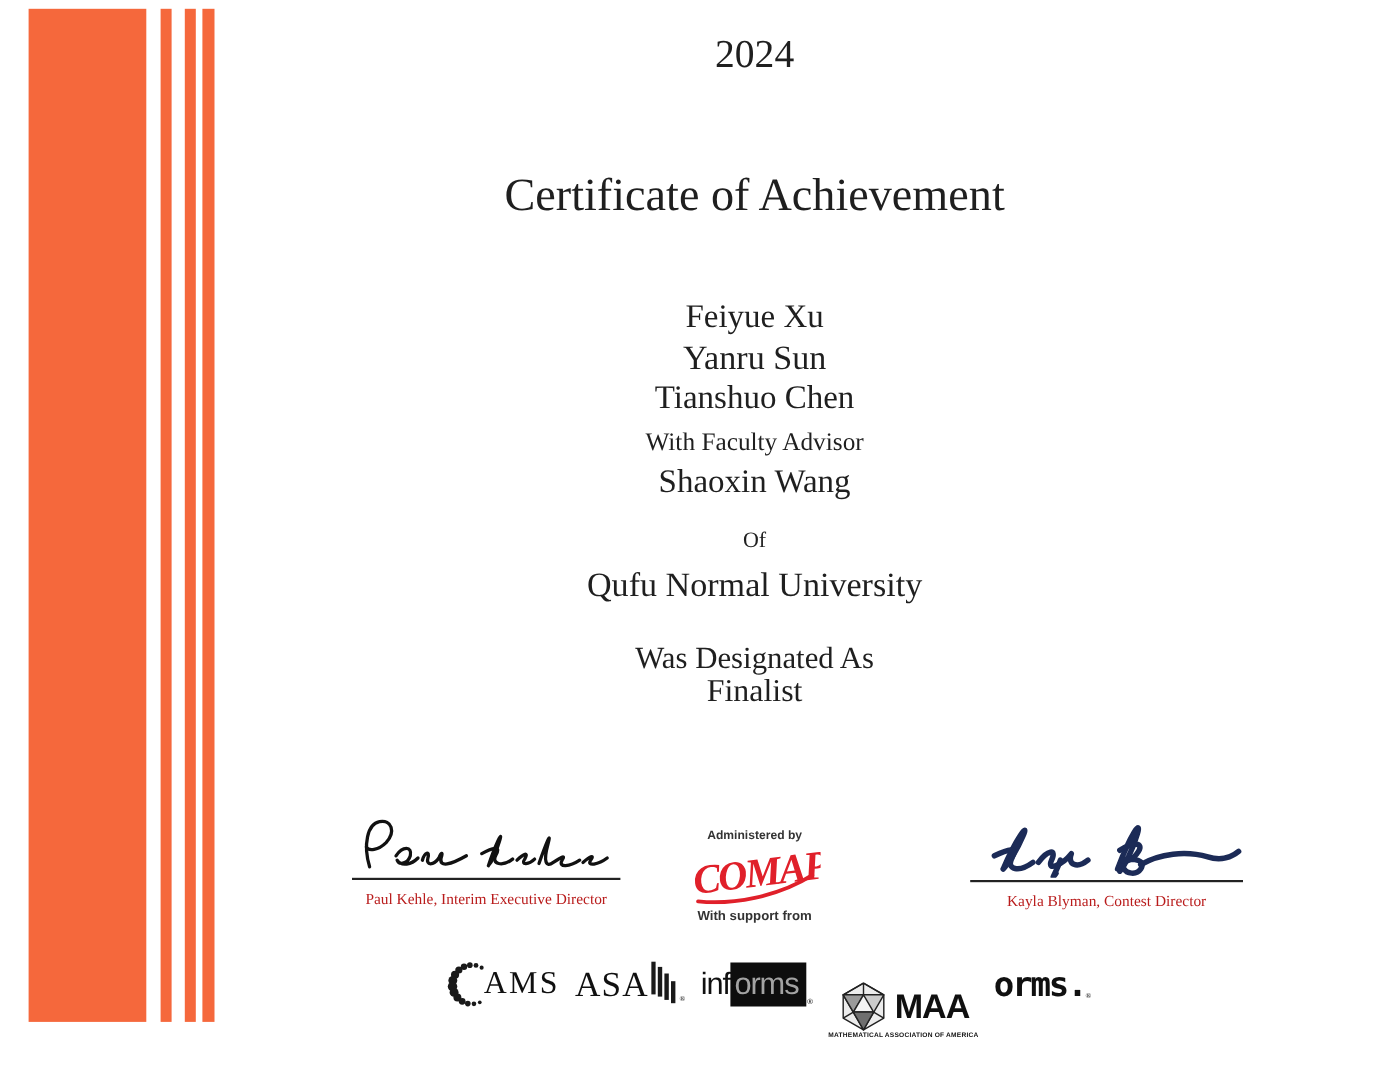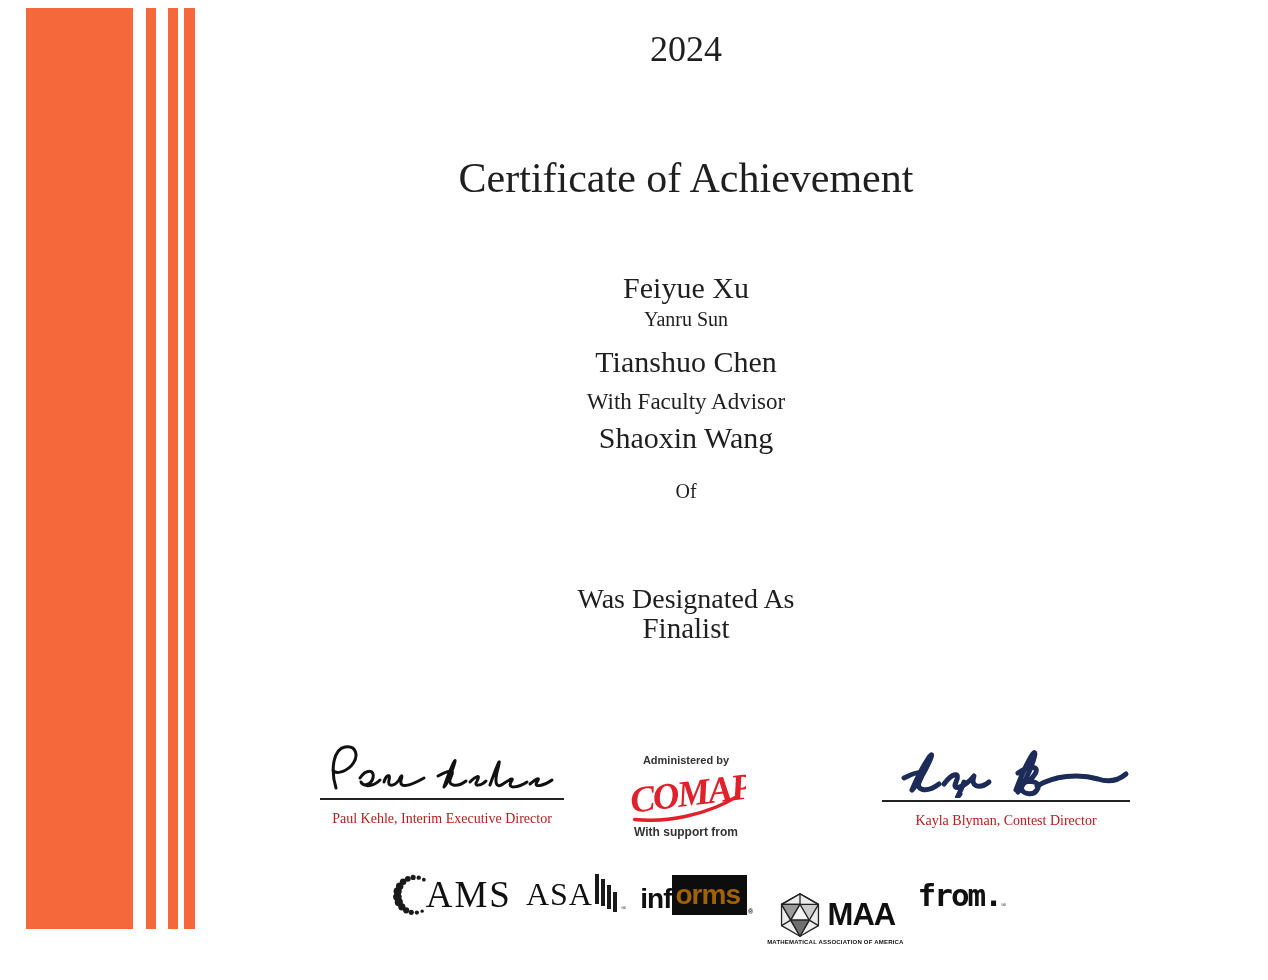--- a/index.html
+++ b/index.html
@@ -16,21 +16,21 @@
 
   .content { position:absolute; left:196px; top:0; width:980px; height:920px; text-align:center; }
   .content > div { position:absolute; left:0; right:0; line-height:1.1; }
 
   .year        { top:30px;  font-size:36px; }
   .title       { top:86px;  font-size:42px; }
   .title sup   { font-size:16px; vertical-align:super; }
   .subtitle    { top:155px; font-size:42px; }
   .team-intro  { top:239px; font-size:23px; }
   .member-0    { top:271px; font-size:30px; }
-  .member-1    { top:308px; font-size:20px; }
+  .member-1    { top:308px; font-size:31px; }
   .member-2    { top:345px; font-size:30px; }
   .advisor-lab { top:389px; font-size:23px; }
   .advisor     { top:421px; font-size:30px; }
   .of-lab      { top:480px; font-size:20px; }
   .institution { top:515px; font-size:31px; }
   .design-lab  { top:584px; font-size:28px; }
   .designation { top:613px; font-size:29px; }
 
   
   .footer { position:absolute; left:196px; top:740px; width:980px; height:200px; }
@@ -46,27 +46,27 @@
   .admin-label, .support-label { font-weight:bold; color:#333; }
   .admin-label { font-size:11px; }
   .support-label { font-size:12px; margin-top:3px; }
   .comap-logo { display:block; margin:2px auto 0 auto; }
 
   .sponsors { position:absolute; top:104px; left:0; right:0;
               display:flex; justify-content:center; align-items:center; gap:14px;
               padding-left:26px; }
   .sponsor { display:flex; align-items:center; color:#101010; }
 
-  .ams-text { font-size:37px; letter-spacing:2px; margin-left:-12px; }
+  .ams-text { font-size:29px; letter-spacing:2px; margin-left:-12px; }
   .asa-text { font-size:32px; letter-spacing:1px; margin-right:2px; }
   .rm-tiny  { font-size:7px; align-self:flex-end; margin-bottom:4px; }
 
-  .informs { font-family:"Liberation Sans", sans-serif; font-weight:bold; align-items:flex-end; }
+  .informs { font-family:"Liberation Sans", sans-serif; font-weight:normal; align-items:center; }
   .informs .inf { font-size:28px; letter-spacing:-1px; display:flex; align-items:center; }
-  .informs .box { background:#0d0d0d; color:#a16207; font-size:28px; letter-spacing:-1px;
+  .informs .box { background:#0d0d0d; color:#a3a3a3; font-size:28px; letter-spacing:-1px;
                   padding:4px 7px 4px 4px; display:flex; align-items:center; }
   .informs .rm  { font-size:7px; align-self:flex-end; margin-left:1px; }
 
   .maa { font-family:"Liberation Sans", sans-serif; position:relative; flex-direction:column;margin-top:47px; }
   .maa-row { display:flex; align-items:center; gap:4px; }
   .maa-name { font-size:31px; font-weight:bold; letter-spacing:-1px; }
   .maa-caption { font-size:6px; font-weight:bold; letter-spacing:0.2px; white-space:nowrap; margin-top:0px; }
 
   .siam-text { font-family:"DejaVu Sans Mono", monospace; font-weight:bold; font-size:31px; letter-spacing:-2px; }
 </style>
@@ -82,20 +82,21 @@
 
   <div class="content">
     <div class="year">2024</div>
     <div class="subtitle">Certificate of Achievement</div>
     <div class="member-0">Feiyue Xu</div>
     <div class="member-1">Yanru Sun</div>
     <div class="member-2">Tianshuo Chen</div>
     <div class="advisor-lab">With Faculty Advisor</div>
     <div class="advisor">Shaoxin Wang</div>
     <div class="of-lab">Of</div>
+    <div class="institution">Qufu Normal University</div>
     <div class="design-lab">Was Designated As</div>
     <div class="designation">Finalist</div>
   </div>
 
   <div class="footer">
 
     <div class="sigblock sig-left">
       <svg class="sig-art" width="244" height="56" viewBox="0 0 244 56">
         <g fill="none" stroke="#111111" stroke-width="3" stroke-linecap="round" stroke-linejoin="round">
           <path d="M16,48 C10,28 14,9 25,7 C36,5 40,16 31,26 C24,33 15,34 13,30"></path>
@@ -197,19 +198,19 @@
               <line x1="6" y1="37.5" x2="16" y2="31.5"></line>
                 <line x1="46" y1="37.5" x2="36" y2="31.5"></line>
             </g>
           </svg>
           <span class="maa-name">MAA</span>
         </div>
         <div class="maa-caption">MATHEMATICAL ASSOCIATION OF AMERICA</div>
       </div>
 
       <div class="sponsor">
-        <span class="siam-text">from.</span>
+        <span class="siam-text">orms.</span>
         <span class="rm-tiny">®</span>
       </div>
 
     </div>
   </div>
 </div>
 
 </body></html>

